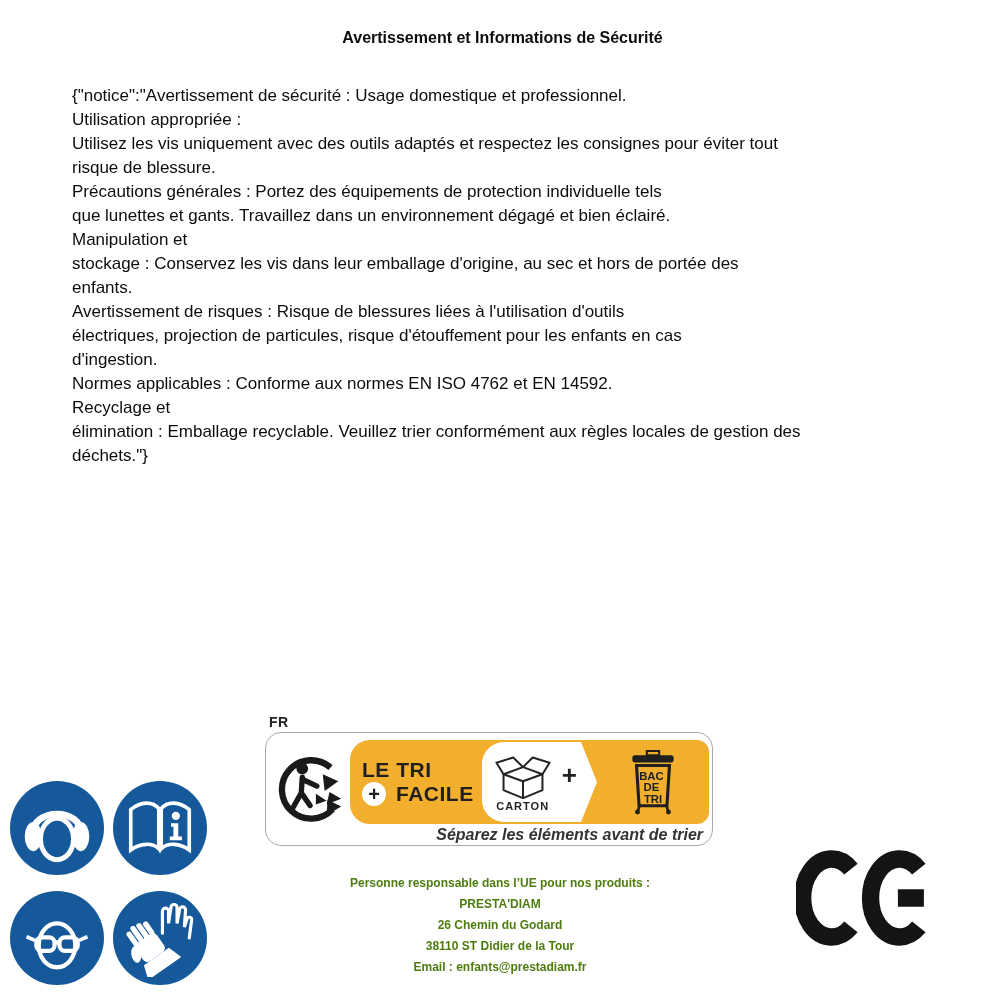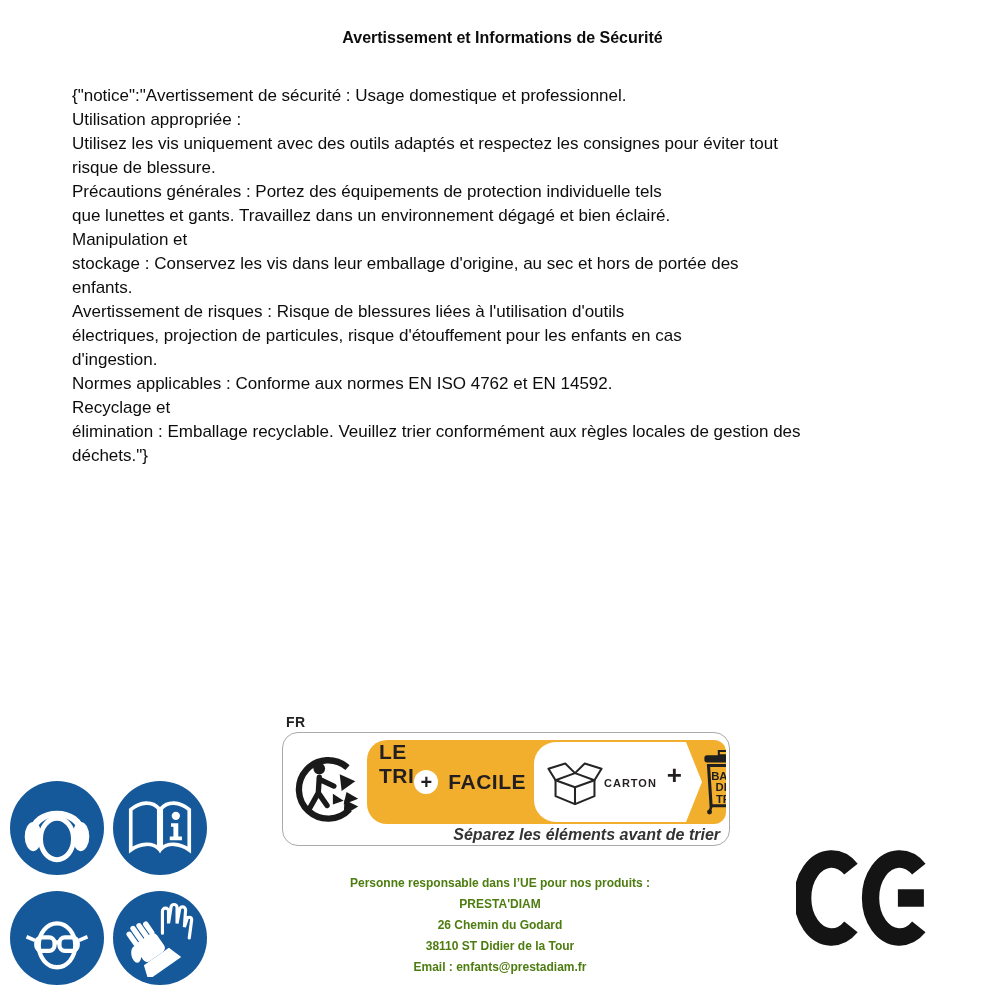--- a/index.html
+++ b/index.html
@@ -11,40 +11,40 @@
   
   .notice-text{position:absolute;left:72px;top:84px;width:905px;font-size:17px;
                line-height:24px;white-space:pre-line;color:#0d0d0d;}
   
   .picto-grid{position:absolute;left:10px;top:781px;display:grid;
               grid-template-columns:94px 94px;grid-template-rows:94px 94px;
               column-gap:9px;row-gap:16px;}
   .picto{width:94px;height:94px;border-radius:50%;display:flex;align-items:center;
          justify-content:center;}
   
-  .infotri{position:absolute;left:282px;top:714px;width:448px;}
+  .infotri{position:absolute;left:265px;top:714px;width:448px;}
   .fr-code{font-size:14px;font-weight:bold;color:#222;margin-left:4px;letter-spacing:0.5px;}
   .tri-box{margin-top:2px;position:relative;height:114px;background:#fff;
            border:1.5px solid #aaa;border-radius:16px;box-sizing:border-box;}
   .triman-wrap{position:absolute;left:9px;top:9px;width:74px;height:92px;}
   .tri-band{position:absolute;left:84px;top:7px;right:3px;height:84px;
             border-radius:20px 12px 12px 20px;display:flex;align-items:stretch;overflow:hidden;}
-  .letri{display:flex;flex-direction:row;justify-content:center;padding:0 8px 0 12px;}
+  .letri{display:flex;flex-direction:column;justify-content:center;padding:0 8px 0 12px;}
   .letri-row1{font-size:21px;font-weight:800;color:#231f20;letter-spacing:0.5px;line-height:24px;}
   .letri-row2{display:flex;align-items:center;gap:4px;line-height:24px;}
   .plus-circle{width:24px;height:24px;border-radius:50%;background:#fff;color:#231f20;
                font-size:20px;font-weight:800;display:flex;align-items:center;
                justify-content:center;line-height:1;}
   .letri-facile{font-size:21px;font-weight:800;color:#231f20;letter-spacing:0.5px;margin-left:6px;}
   .bubble-wrap{display:flex;align-items:stretch;margin:2px 0;}
   .bubble{background:#fff;border-radius:22px 0 0 22px;display:flex;align-items:center;
           justify-content:center;gap:8px;padding:0 2px 0 12px;}
   .bubble-tip{width:0;height:0;border-top:40px solid transparent;
               border-bottom:40px solid transparent;border-left:16px solid #fff;}
-  .material{display:flex;flex-direction:row;align-items:center;justify-content:center;}
+  .material{display:flex;flex-direction:column;align-items:center;justify-content:center;}
   .material-label{font-size:11px;font-weight:bold;letter-spacing:1px;color:#231f20;margin-top:1px;}
   .mat-plus{font-size:26px;font-weight:800;color:#231f20;padding:0 2px 14px 2px;}
   .bin-area{flex:1;display:flex;align-items:center;justify-content:center;}
   .tri-caption{position:absolute;right:9px;bottom:1px;font-size:16px;font-style:italic;
                font-weight:600;color:#333;}
   
   .responsible{position:absolute;left:255px;top:873px;width:490px;text-align:center;
                font-size:12px;font-weight:bold;line-height:21px;color:#4d7c0f;}
   
   .ce-wrap{position:absolute;left:796px;top:846px;width:146px;height:104px;}

